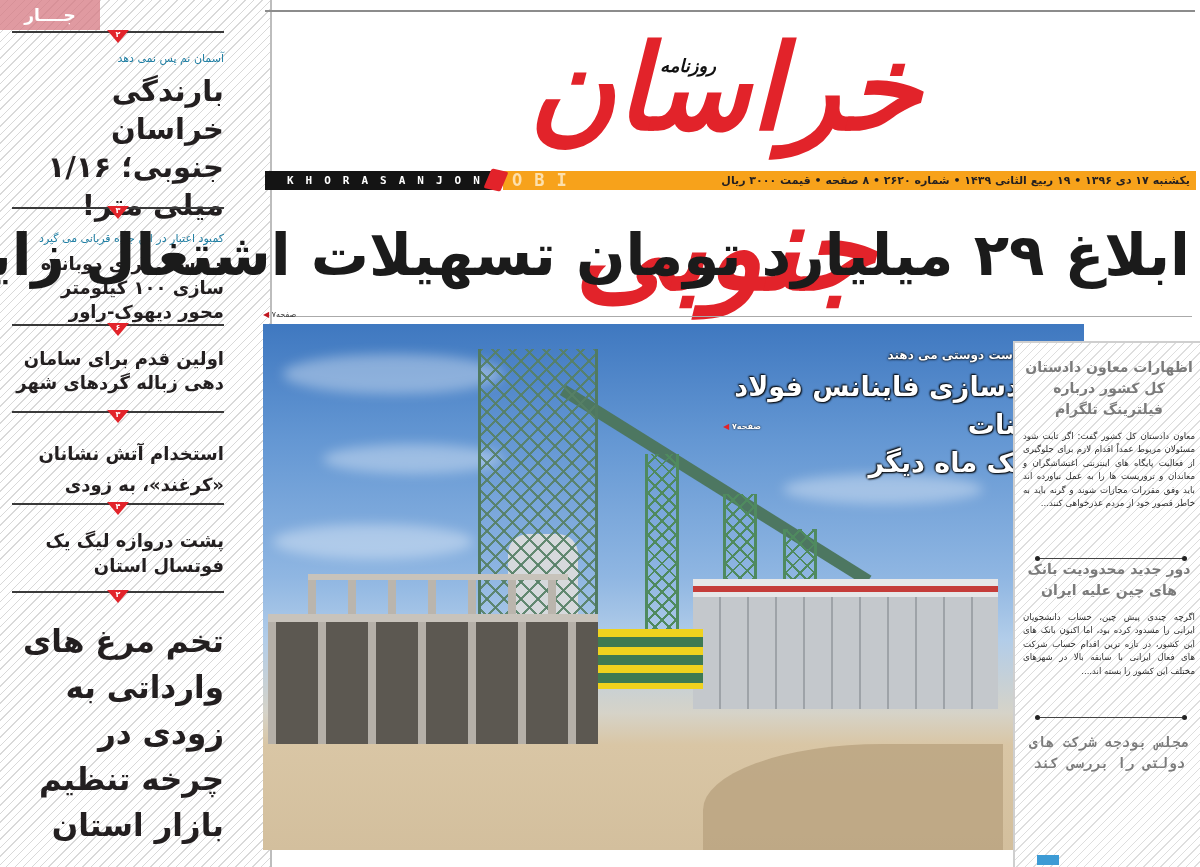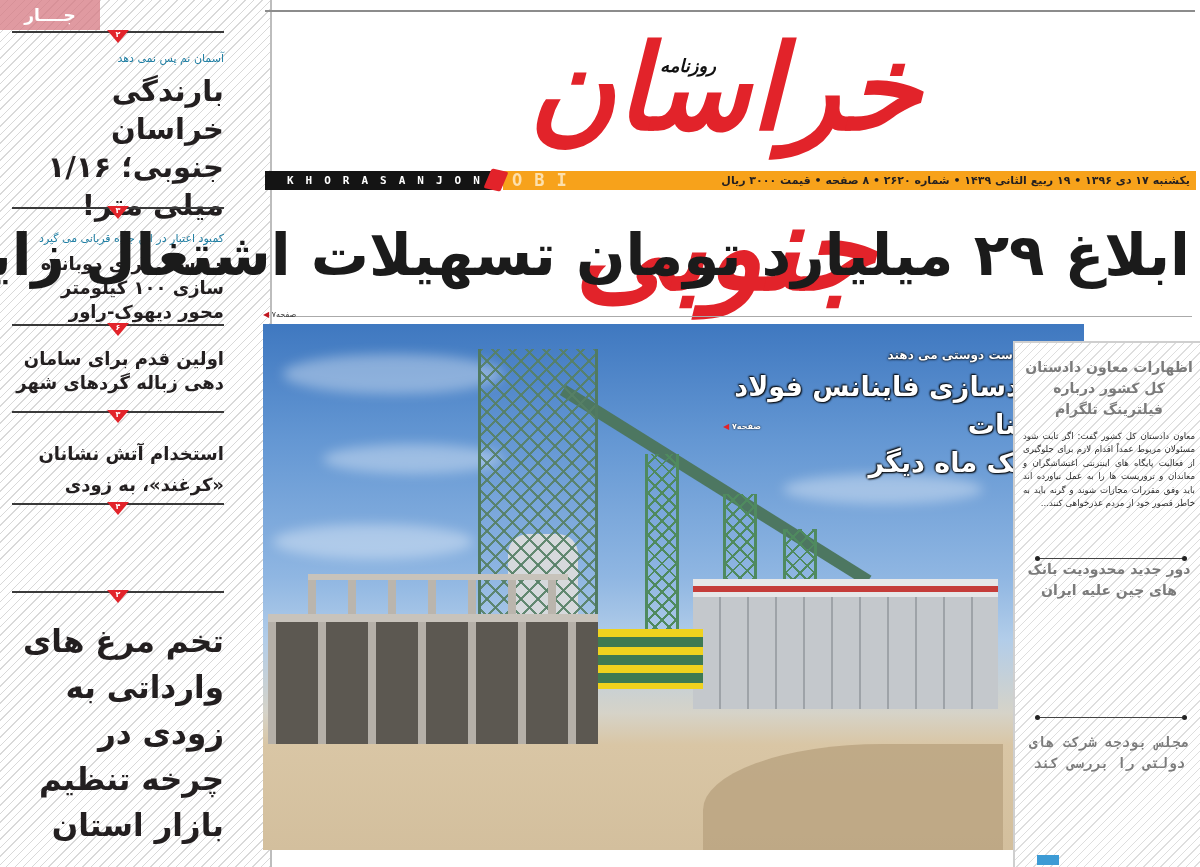--- a/index.html
+++ b/index.html
@@ -201,20 +201,21 @@
     </div>
     <div class="sb-head" style="font-size:18px; line-height:31px; margin-top:14px;">استخدام آتش نشانان «کرغند»، به زودی</div>
   </div>
 
   <div class="sb-item" style="top:502px;">
     <div class="sb-sep">
       <div class="sb-page">
           <span>۴</span>
         </div>
     </div>
+    <div class="sb-head" style="font-size:18px; line-height:25px; margin-top:12px;">پشت دروازه لیگ یک فوتسال استان</div>
   </div>
 
   <div class="sb-item" style="top:590px;">
     <div class="sb-sep">
       <div class="sb-page">
           <span>۲</span>
         </div>
     </div>
     <div class="sb-head" style="font-size:31px; line-height:46px; margin-top:14px;">تخم مرغ های وارداتی به زودی در چرخه تنظیم بازار استان</div>
   </div>
@@ -269,20 +270,21 @@
 
 <aside class="rightcol">
   <div class="rc-block" style="top:14px;">
     <div class="rc-head">اظهارات معاون دادستان کل کشور درباره فیلترینگ تلگرام</div>
     <div class="rc-body" style="margin-top:10px;">معاون دادستان کل کشور گفت: اگر ثابت شود مسئولان مربوط عمداً اقدام لازم برای جلوگیری از فعالیت پایگاه های اینترنتی اغتشاشگران و معاندان و تروریست ها را به عمل نیاورده اند باید وفق مقررات مجازات شوند و گرنه باید به خاطر قصور خود از مردم عذرخواهی کنند...</div>
   </div>
   <div class="rc-sep" style="top:215px;"></div>
 
   <div class="rc-block" style="top:216px;">
     <div class="rc-head">دور جدید محدودیت بانک های چین علیه ایران</div>
+    <div class="rc-body" style="margin-top:10px;">اگرچه چندی پیش چین، حساب دانشجویان ایرانی را مسدود کرده بود، اما اکنون بانک های این کشور، در تازه ترین اقدام حساب شرکت های فعال ایرانی با سابقه بالا در شهرهای مختلف این کشور را بسته اند....</div>
   </div>
   <div class="rc-sep" style="top:374px;"></div>
 
   <div class="rc-block" style="top:390px;font-family:Liberation Mono, monospace;">
     <div class="rc-head">مجلس بودجه شرکت های دولتی را بررسی کند</div>
   </div>
   <div class="rc-tag"></div>
 </aside>
 
 </body></html>

